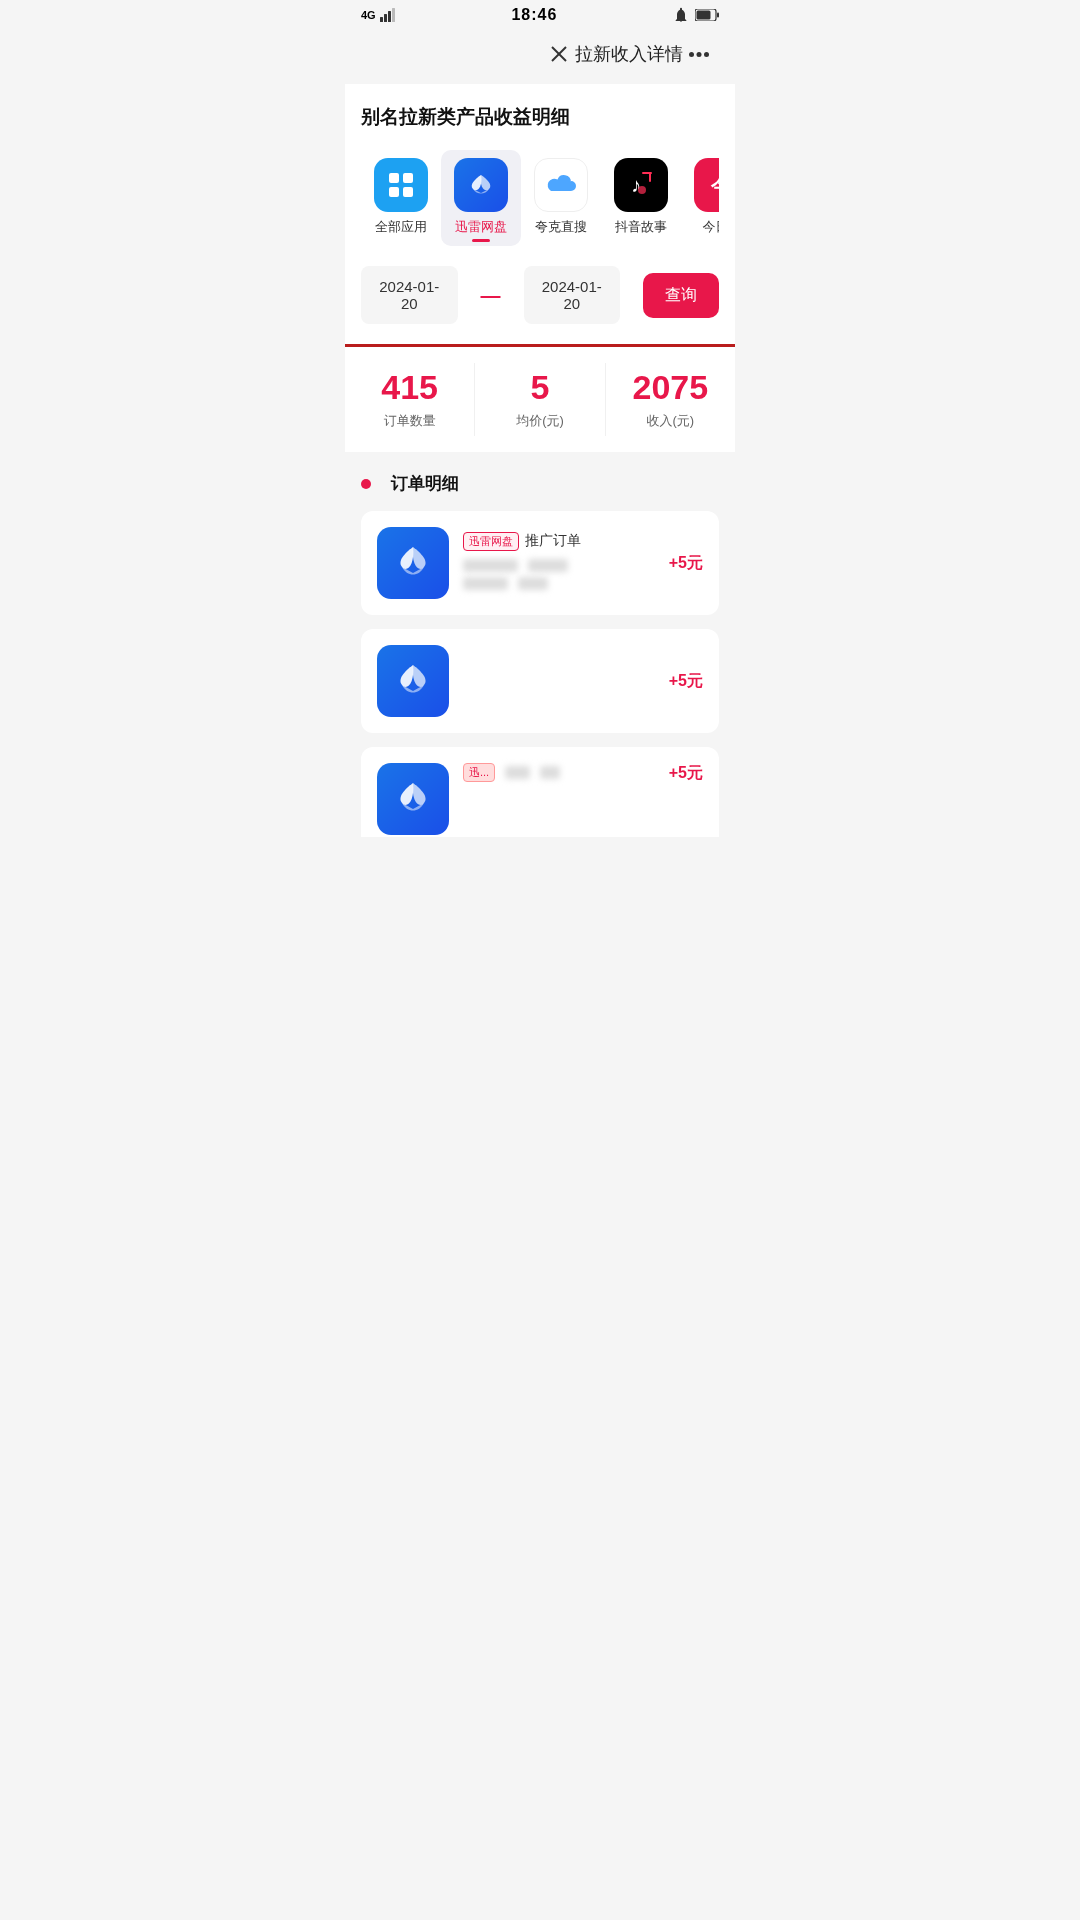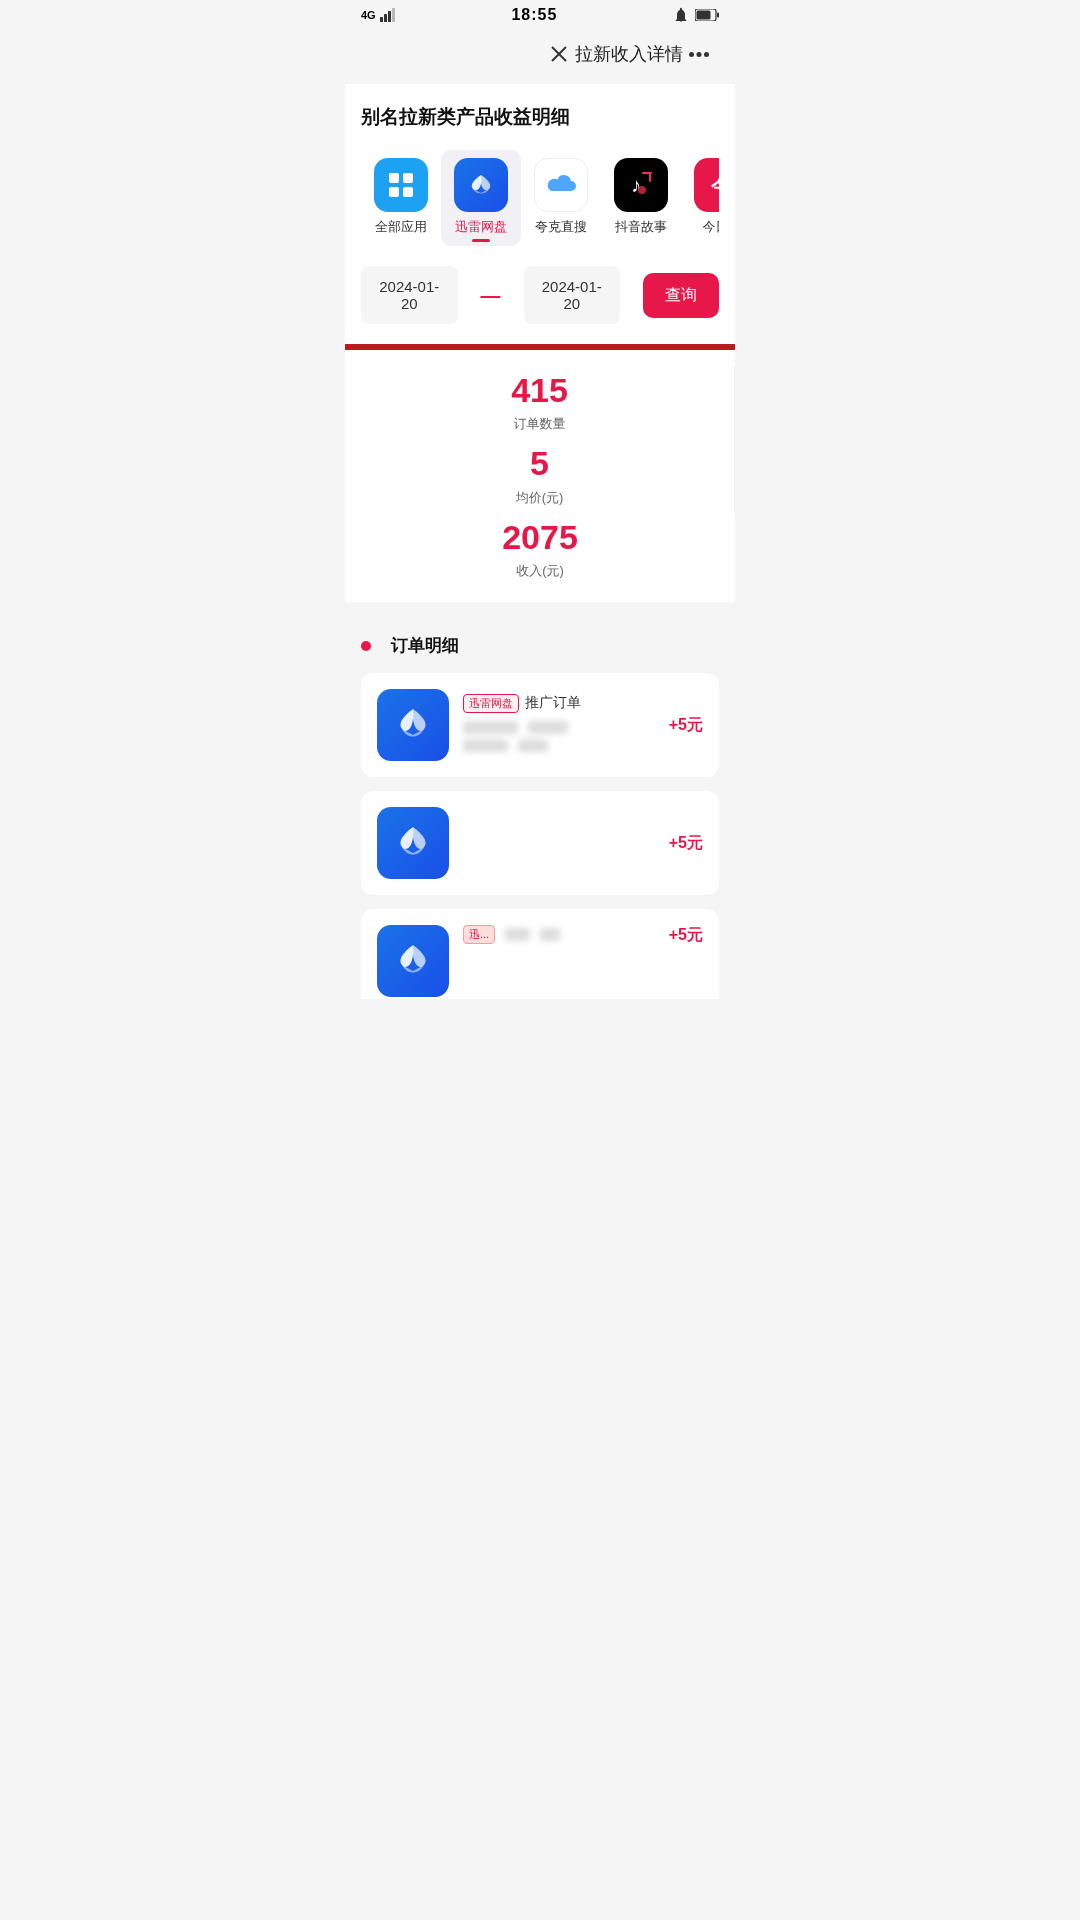--- a/index.html
+++ b/index.html
@@ -189,24 +189,23 @@
       padding: 12px 22px;
       font-size: 16px;
       font-weight: 500;
       cursor: pointer;
       flex-shrink: 0;
     }
 
     
     .stats-row {
       display: flex;
-      border-top: 6px solid #b91c1c;
-      margin: 12px -16px;
+      border-top: 3px solid #b91c1c;
+      margin: 0 -16px;
       padding: 16px 0 16px;
-      flex-direction: column;
     }
     .stat-item {
       flex: 1;
       display: flex;
       flex-direction: column;
       align-items: center;
       justify-content: center;
       border-right: 1px solid #f0f0f0;
       padding: 6px 0;
     }
@@ -328,21 +327,21 @@
 <div class="status-bar">
   <div class="status-left">
     <span>4G</span>
     <svg width="16" height="14" viewBox="0 0 16 14" fill="#333">
       <rect x="0" y="9" width="3" height="5" rx="0.5"></rect>
       <rect x="4" y="6" width="3" height="8" rx="0.5"></rect>
       <rect x="8" y="3" width="3" height="11" rx="0.5"></rect>
       <rect x="12" y="0" width="3" height="14" rx="0.5" opacity="0.3"></rect>
     </svg>
   </div>
-  <div class="status-time">18:55</div>
+  <div class="status-time">18:46</div>
   <div class="status-right">
     <svg width="16" height="16" viewBox="0 0 24 24" fill="#333">
       <path d="M18 11c0-3.07-1.76-5.74-4.5-7.05V2.5a1.5 1.5 0 0 0-3 0v1.45C7.76 5.26 6 7.93 6 11v7l-2 2v1h16v-1l-2-2v-7zm-6 11c1.1 0 2-.9 2-2h-4c0 1.1.9 2 2 2zm-3-5h6v-6h-6z"></path>
     </svg>
     <svg width="24" height="12" viewBox="0 0 24 12" fill="none">
       <rect x="0" y="0" width="21" height="12" rx="2.5" stroke="#333" stroke-width="1.2"></rect>
       <rect x="22" y="3.5" width="2" height="5" rx="1" fill="#333"></rect>
       <rect x="1.5" y="1.5" width="14" height="9" rx="1.5" fill="#333"></rect>
     </svg>
   </div>

